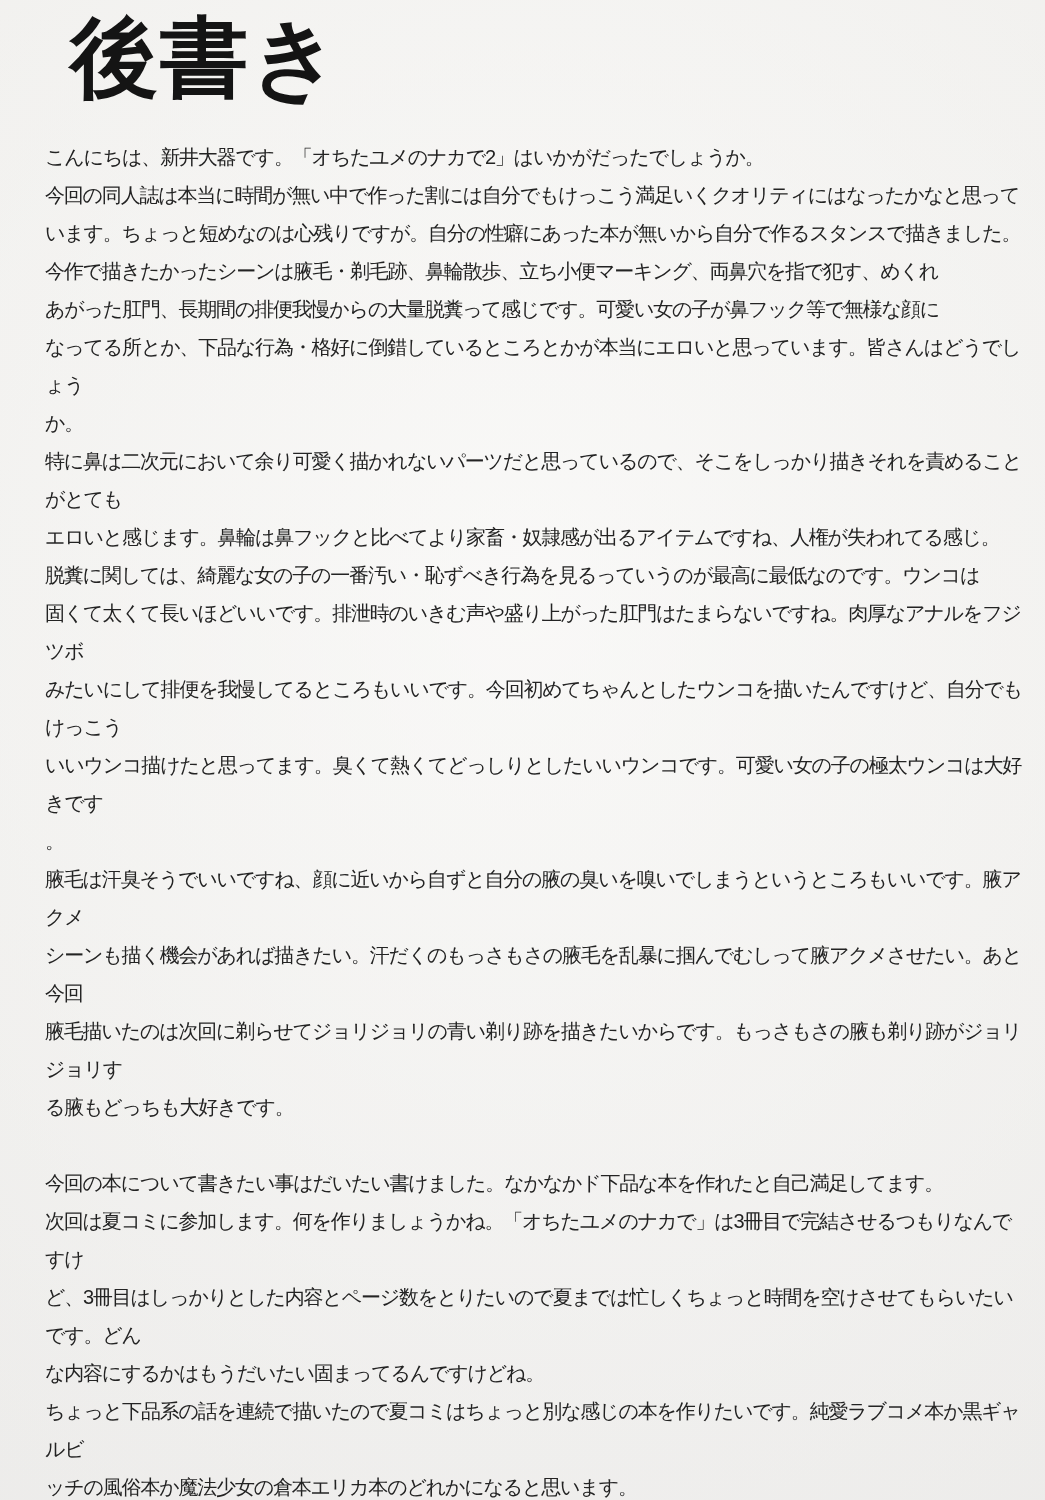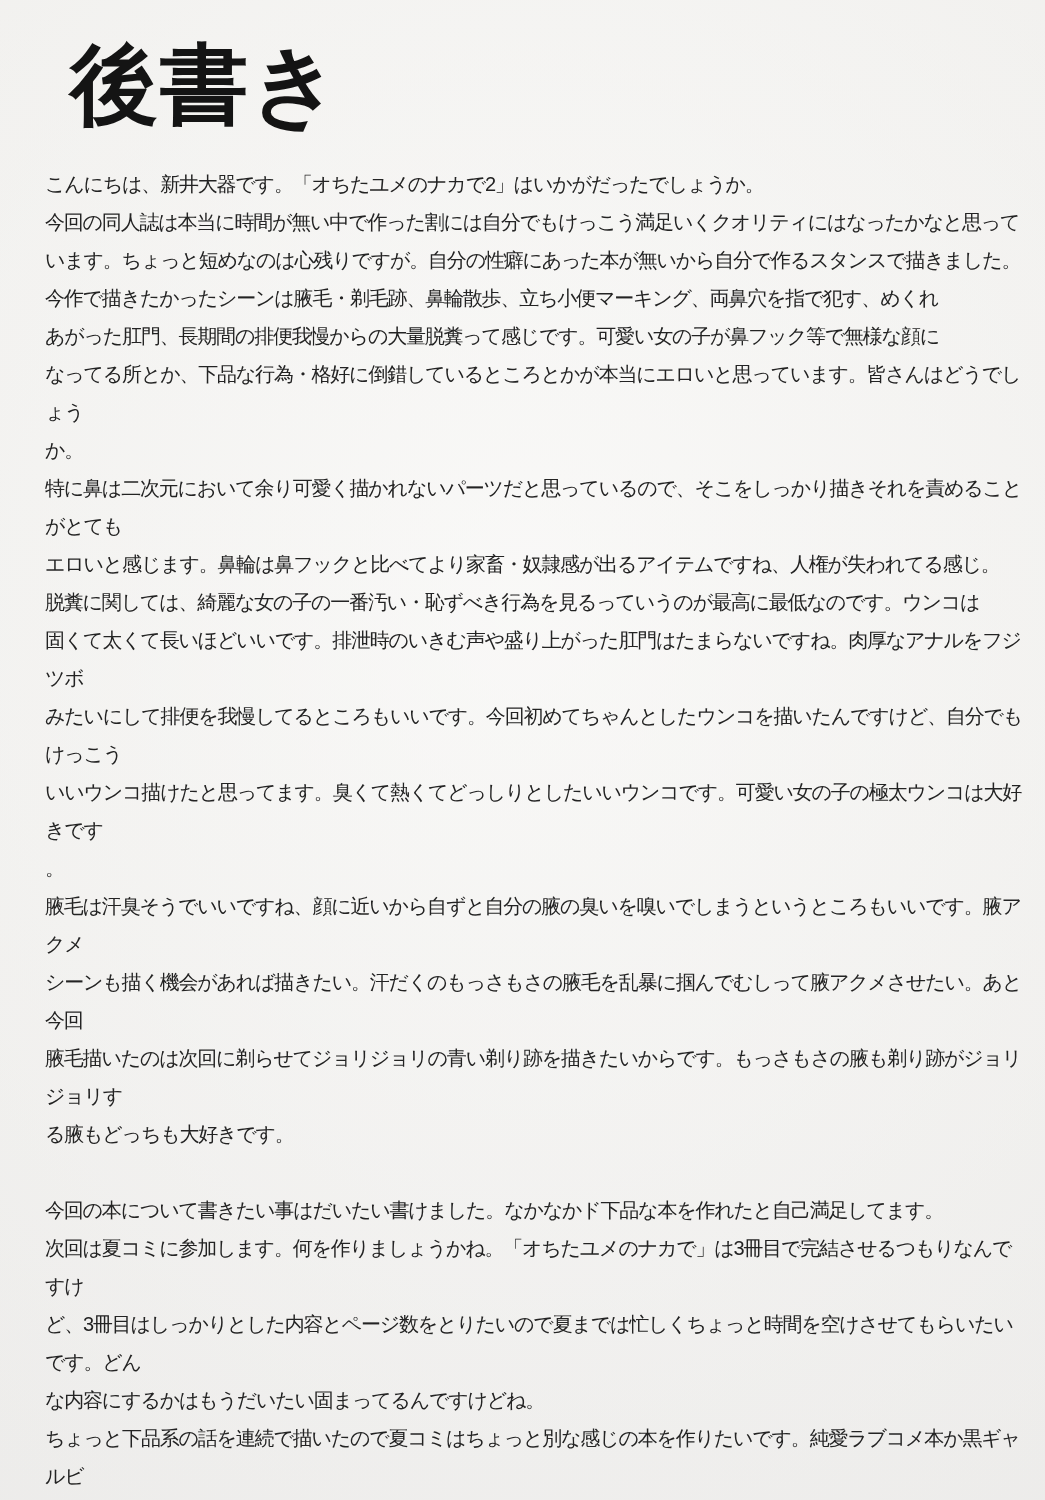--- a/index.html
+++ b/index.html
@@ -13,21 +13,21 @@
     color: #1e1e1e;
   }
   .page {
     position: absolute;
     inset: 0;
     background:
       radial-gradient(ellipse 140% 120% at 50% 40%, rgba(255,255,255,0.55), rgba(0,0,0,0.03) 90%),
       linear-gradient(180deg, #f3f2ef 0%, #f1f0ed 60%, #efeeec 100%);
   }
   .page-title {
-    margin: 34px 0 0 70px;
+    margin: 7px 0 0 70px;
     font-family: "DejaVu Serif", "Liberation Serif", serif;
     font-size: 88px;
     font-weight: 600;
     line-height: 1.15;
     letter-spacing: 2px;
     color: #141414;
   }
   .afterword {
     margin: 30px 0 0 45px;
     width: 985px;

